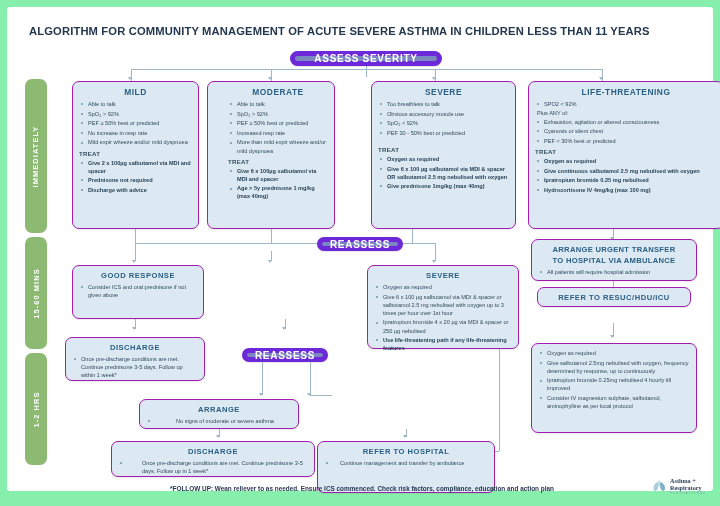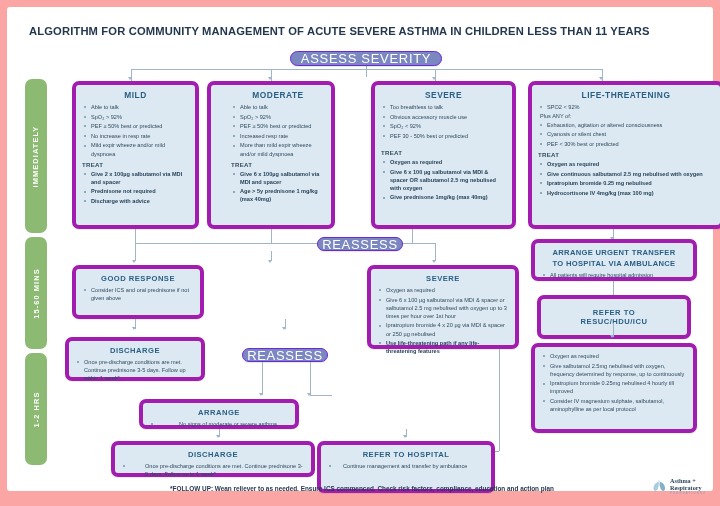--- a/index.html
+++ b/index.html
@@ -4,21 +4,21 @@
 <style>
   html,body{margin:0;padding:0;}
   body{
     width:720px;height:506px;
     background:#dfeef2;
     font-family:"Liberation Sans", sans-serif;
     overflow:hidden;
   }
   #page{
     position:absolute;left:0;top:0;width:720px;height:506px;
-    background:#fca5a5;
+    background:#86efac;
   }
   #canvas{
     position:absolute;left:7px;top:7px;width:706px;height:484px;
     background:#ffffff;
     border-radius:3px;
   }
   .abs{position:absolute;box-sizing:border-box;}
 
   
   #title{
@@ -32,29 +32,29 @@
     background:#8cba73;border-radius:7px;
     color:#ffffff;font-size:7.4px;font-weight:bold;letter-spacing:1.1px;
     display:flex;align-items:center;justify-content:center;
   }
   .timebar span{
     transform:rotate(-90deg);white-space:nowrap;display:block;
   }
 
   
   .pill{
-    background:#7b87c0;border:1px solid #6d28d9;border-radius:9px;
-    color:#ffffff;font-size:13px;font-weight:normal;letter-spacing:0.7px;
+    background:#7b87c0;border:5px solid #6d28d9;border-radius:9px;
+    color:#ffffff;font-size:10px;font-weight:bold;letter-spacing:0.7px;
     display:flex;align-items:center;justify-content:center;text-align:center;
     box-shadow:0 1px 1px rgba(0,0,0,0.10);
   }
 
   
   .card{
-    background:#dce9f2;border:4px solid #a21caf;border-radius:7px;
+    background:#dce9f2;border:1px solid #a21caf;border-radius:7px;
     padding:5px 6px 5px 6px;
     box-shadow:0 1px 1px rgba(0,0,0,0.07);
   }
   .card h3{
     margin:0 0 3px 0;text-align:center;
     font-size:8.4px;font-weight:bold;letter-spacing:0.5px;color:#2a5f85;
   }
   .card h3.sm{font-size:7.6px;}
   .card h3.wide{letter-spacing:0.3px;}
   .card ul{margin:0;padding:0;list-style:none;}
@@ -270,21 +270,21 @@
   <div class="abs card" style="left:524px;top:232px;width:166px;height:42px;">
     <h3 class="sm wide" style="margin-bottom:2px;">ARRANGE URGENT TRANSFER</h3>
     <h3 class="sm wide">TO HOSPITAL VIA AMBULANCE</h3>
     <ul>
       <li style="text-align:left;">All patients will require hospital admission</li>
     </ul>
   </div>
   <div class="abs ln vl" style="left:606px;top:274px;height:18px;"></div>
   <div class="arw" style="left:603.4px;top:290px;"></div>
 
-  <div class="abs card" style="left:530px;top:288px;width:154px;height:18px;display:flex;align-items:center;justify-content:center;padding:18px;">
+  <div class="abs card" style="left:530px;top:280px;width:154px;height:18px;display:flex;align-items:center;justify-content:center;padding:9px;">
     <h3 class="sm" style="margin:0;">REFER TO RESUC/HDU/ICU</h3>
   </div>
   <div class="abs ln vl" style="left:606px;top:316px;height:14px;"></div>
   <div class="arw" style="left:603.4px;top:328px;"></div>
 
   <div class="abs card" style="left:524px;top:336px;width:166px;height:90px;">
     <ul>
       <li>Oxygen as required</li>
       <li>Give salbutamol 2.5mg nebulised with oxygen, frequency determined by response, up to continuously</li>
       <li>Ipratropium bromide 0.25mg nebulised 4 hourly till improved</li>

